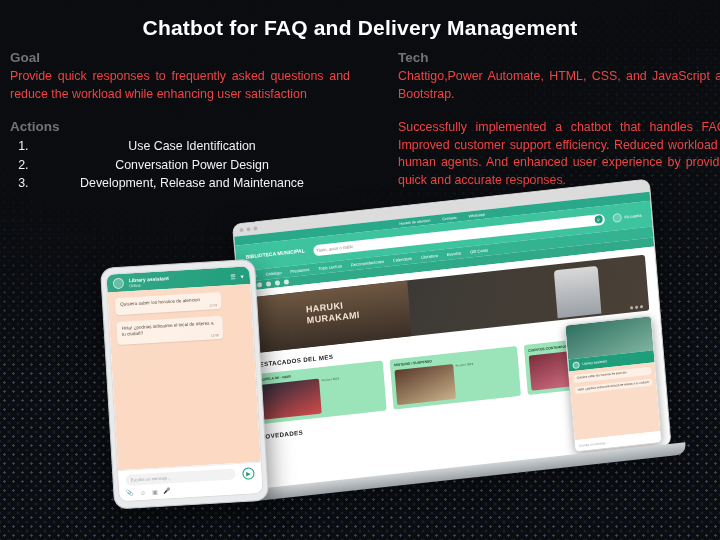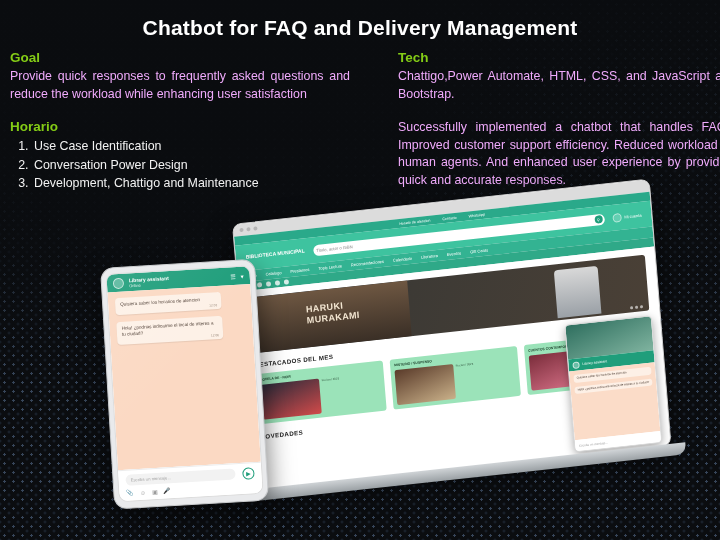--- a/index.html
+++ b/index.html
@@ -34,31 +34,31 @@
     text-align:center;
     font-size:21px; font-weight:bold; letter-spacing:0.2px;
     color:#ffffff;
   }
 
   .col { position:absolute; }
   .col-left { left:10px; top:50px; width:340px; }
   .col-right { left:398px; top:50px; width:338px; }
 
   .sec-head {
-    font-size:13.5px; font-weight:bold; margin:0 0 3px 0; color:#84cc16;
+    font-size:13.5px; font-weight:bold; margin:0 0 3px 0; color:#737373;
   }
   .sec-body {
-    font-size:12.4px; line-height:17.5px; color:#f0abfc;
+    font-size:12.4px; line-height:17.5px; color:#ef4444;
     text-align:justify;
   }
   .sec-gap { height:16px; }
 
   ol.actions {
     margin:2px 0 8px 0; padding-left:22px;
-    font-size:12.4px; line-height:18.5px; color:#f2f2f2;
+    font-size:12.4px; line-height:18.5px; color:#f2f2f2;text-align:center;
   }
   ol.actions li { padding-left:2px; }
 
   
   .browser-wrap {
     position:absolute; left:232px; top:224px; width:420px; height:280px;
     transform: rotate(-6.2deg) skewX(-1.5deg);
     transform-origin: 0 0;
   }
   .browser {
@@ -231,25 +231,25 @@
 <div class="bg-fade"></div>
 
 <div class="content">
 
   <div class="title">Chatbot for FAQ and Delivery Management</div>
 
   <div class="col col-left">
     <div class="sec-head">Goal</div>
     <div class="sec-body">Provide quick responses to frequently asked questions and reduce the workload while enhancing user satisfaction</div>
     <div class="sec-gap"></div>
-    <div class="sec-head">Horario</div>
+    <div class="sec-head">Actions</div>
     <ol class="actions">
       <li>Use Case Identification</li>
       <li>Conversation Power Design</li>
-      <li>Development, Chattigo and Maintenance</li>
+      <li>Development, Release and Maintenance</li>
     </ol>
   </div>
 
   <div class="col col-right">
     <div class="sec-head">Tech</div>
     <div class="sec-body">Chattigo,Power Automate, HTML, CSS, and JavaScript and Bootstrap.</div>
     <div class="sec-gap"></div>
     <div class="sec-body">Successfully implemented a chatbot that handles FAQs. Improved customer support efficiency. Reduced workload on human agents. And enhanced user experience by providing quick and accurate responses.</div>
   </div>
 

